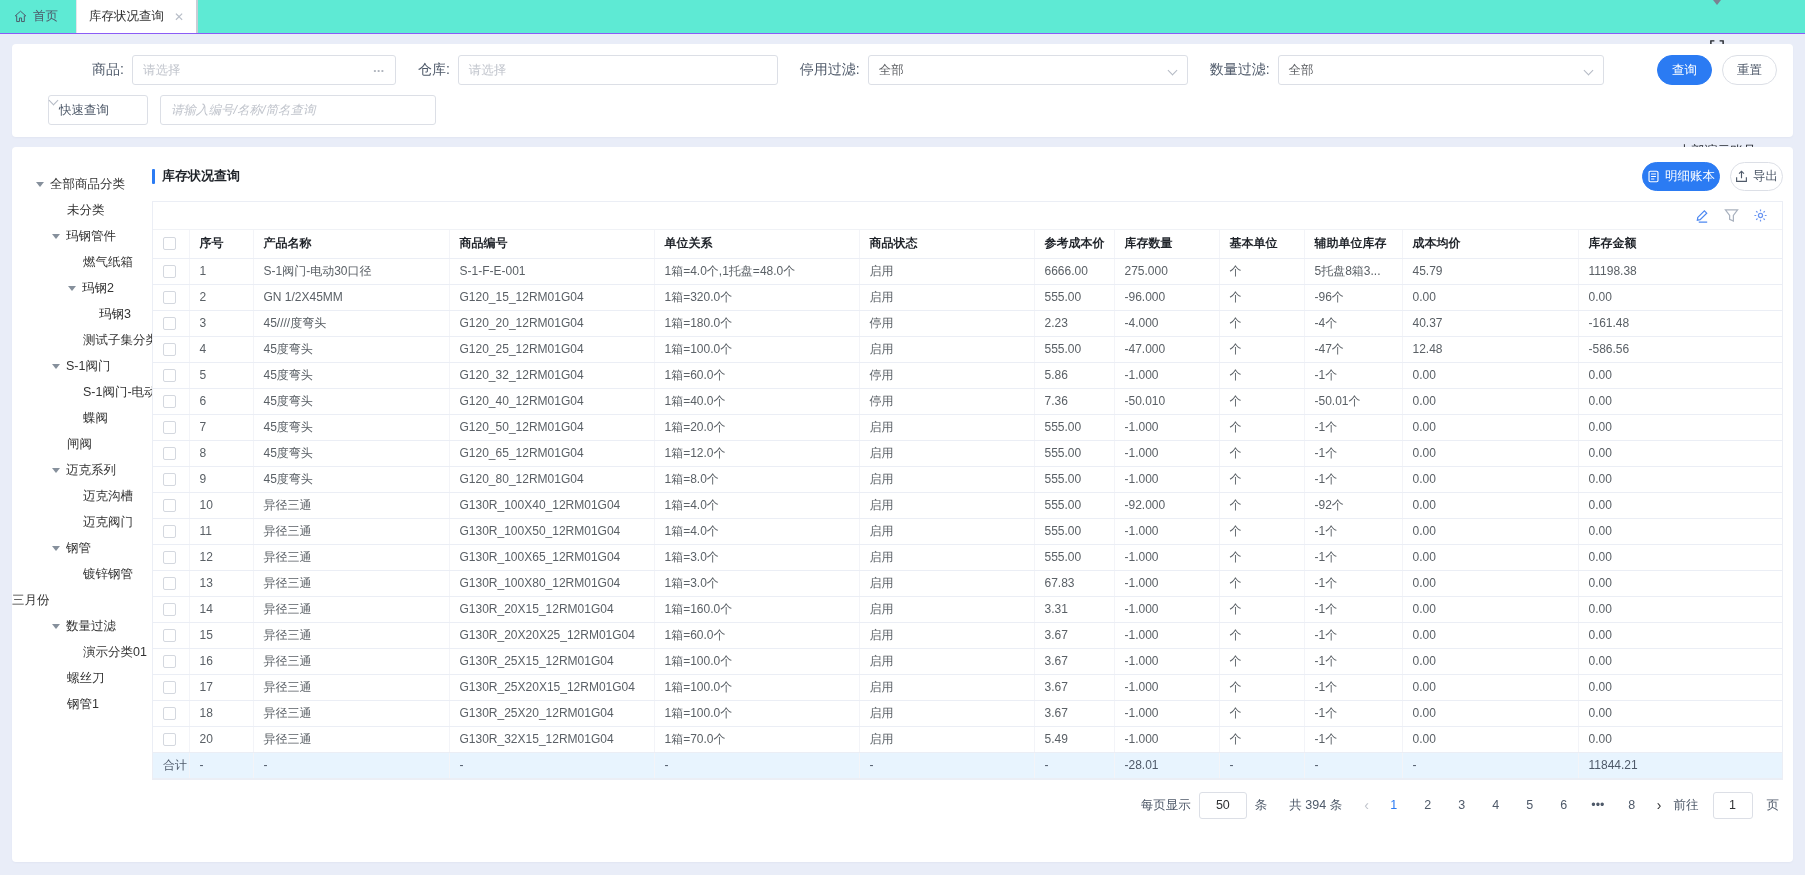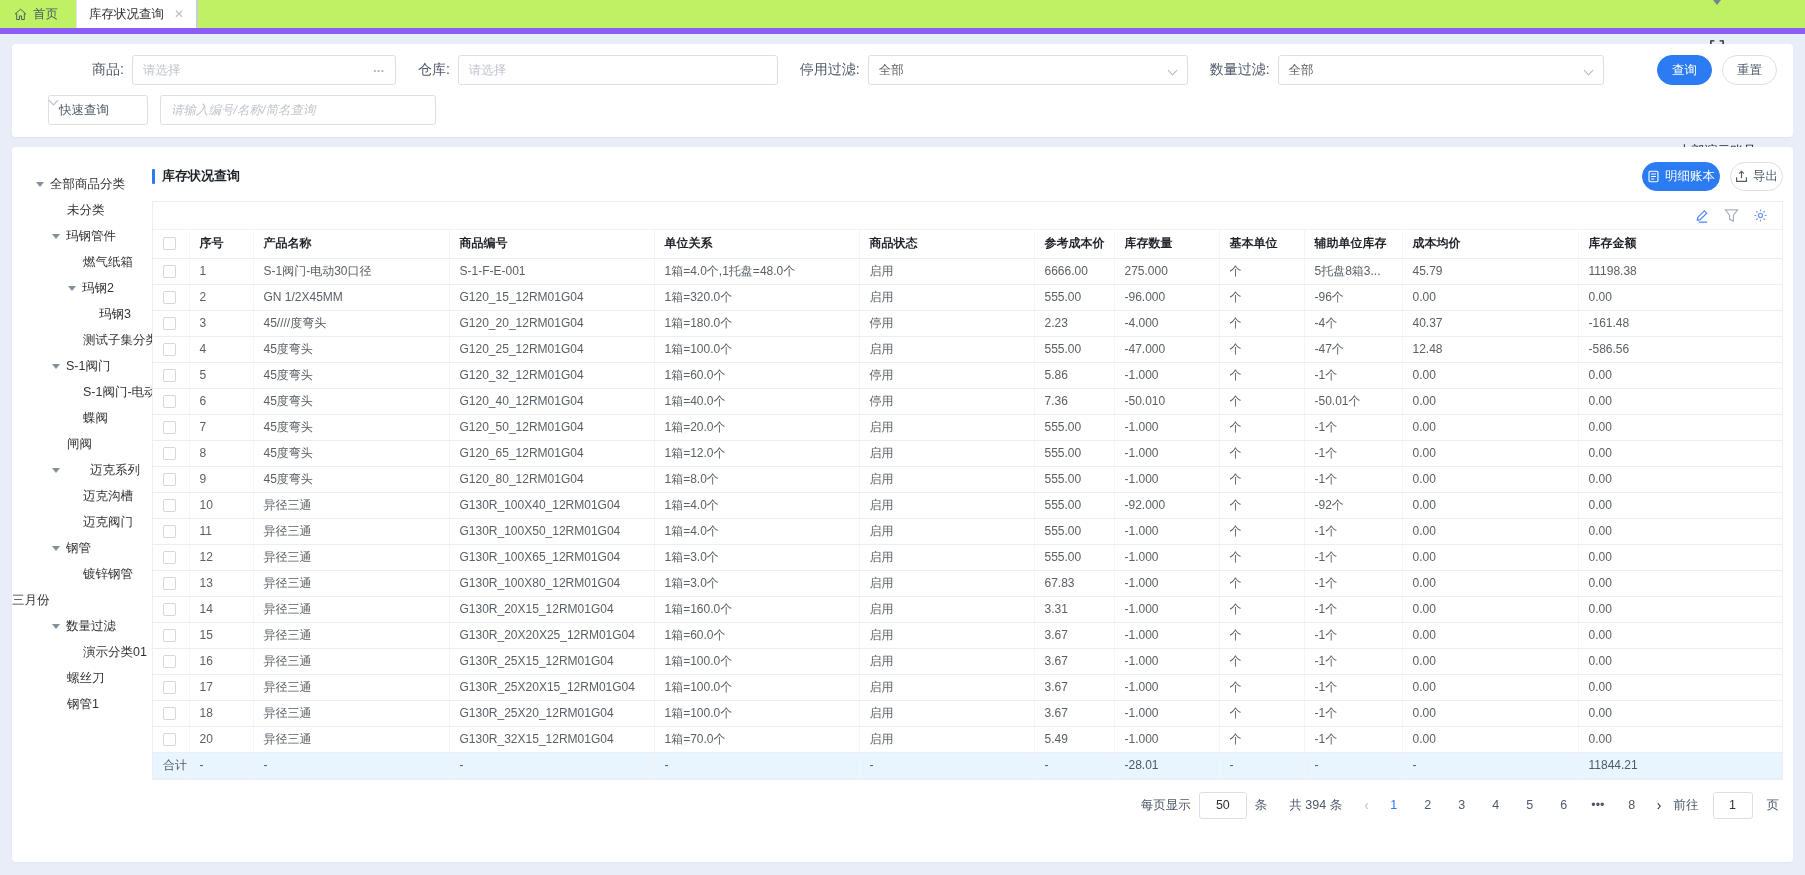--- a/index.html
+++ b/index.html
@@ -1,21 +1,21 @@
 <!DOCTYPE html>
 <html><head>
 <meta charset="utf-8">
 <style>
   * { margin:0; padding:0; box-sizing:border-box; }
   html,body { width:1805px; height:875px; }
   body { font-family:"Liberation Sans","DejaVu Sans",sans-serif; background:#e9edf8; color:#303133; overflow:hidden; }
   .screen { width:1805px; height:875px; display:flex; flex-direction:column; }
 
   
-  .topbar { height:34px; background:#bef264; display:flex; align-items:stretch; justify-content:space-between; border-bottom:6px solid #8b5cf6; flex:0 0 auto; }
+  .topbar { height:34px; background:#5eead4; display:flex; align-items:stretch; justify-content:space-between; border-bottom:1px solid #8b5cf6; flex:0 0 auto; }
   .tb-left { display:flex; align-items:stretch; }
   .home-item { display:flex; align-items:center; gap:6px; padding:0 18px 0 14px; font-size:12.5px; color:#4e5969; cursor:pointer; }
   .tab { display:flex; align-items:center; gap:10px; padding:0 12px; font-size:12.5px; color:#333; border-left:1px solid #e5e6eb; border-right:2px solid #c8cdd6; background:#fff; cursor:pointer; }
   .tab .close { color:#b8bec8; font-size:12px; }
   .tb-right { display:flex; align-items:center; gap:35px; padding-right:24px;flex-direction:column; }
   .caret-down { width:0; height:0; border-left:4px solid transparent; border-right:4px solid transparent; border-top:5px solid #7a8291; }
   .icon-btn { display:flex; align-items:center; cursor:pointer; }
   .tenant { display:flex; align-items:center; gap:5px; font-size:13px; color:#1f2329; font-weight:700; }
   .account { font-size:13px; color:#1f2329; }
   .avatar { width:26px; height:26px; border-radius:50%; overflow:hidden; background:#cfe8fa; display:flex; align-items:flex-end; justify-content:center; }
@@ -184,21 +184,21 @@
         </div>
         <div class="tree-item" style="padding-left: 71px;">
           <span>S-1阀门-电动</span>
         </div>
         <div class="tree-item" style="padding-left: 71px;">
           <span>蝶阀</span>
         </div>
         <div class="tree-item" style="padding-left: 55px;">
           <span>闸阀</span>
         </div>
-        <div class="tree-item" style="padding-left: 40px; gap: 24px;">
+        <div class="tree-item" style="padding-left: 40px;">
           <span class="tree-arrow"></span>
           <span>迈克系列</span>
         </div>
         <div class="tree-item" style="padding-left: 71px;">
           <span>迈克沟槽</span>
         </div>
         <div class="tree-item" style="padding-left: 71px;">
           <span>迈克阀门</span>
         </div>
         <div class="tree-item" style="padding-left: 40px;">

